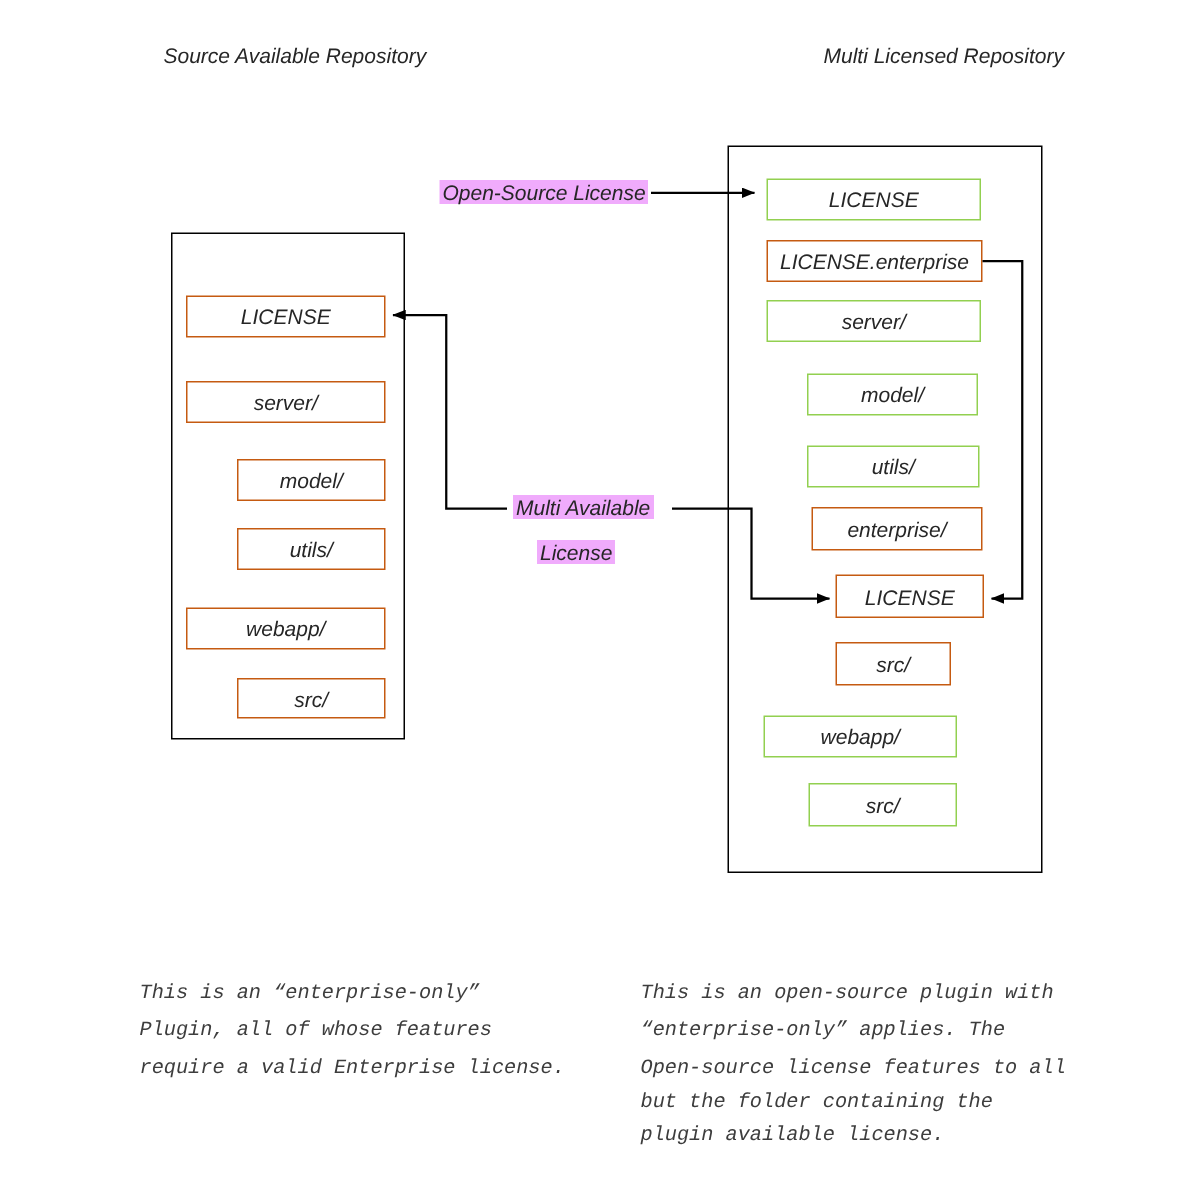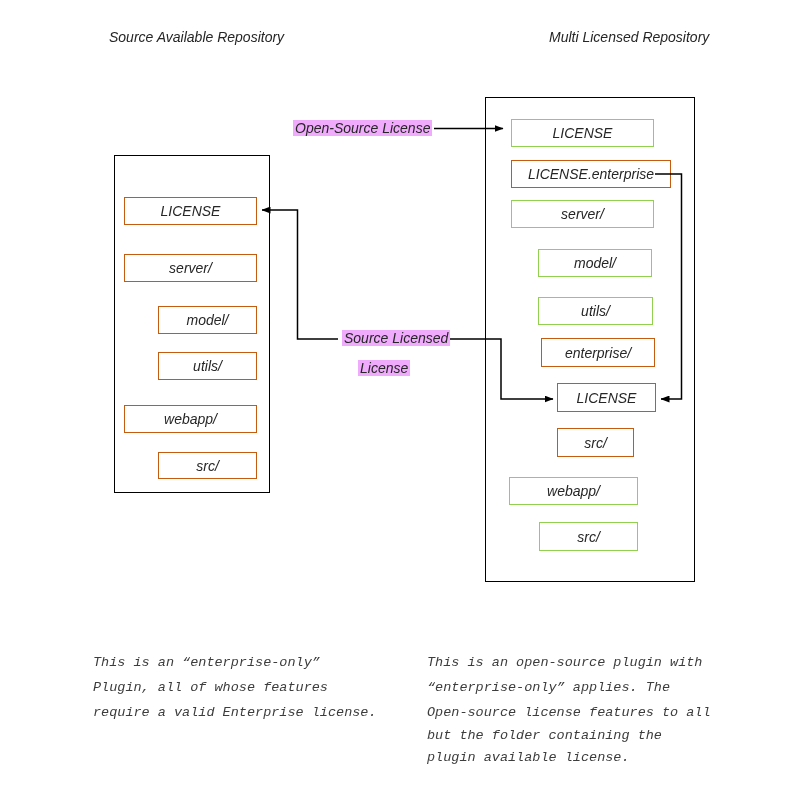--- a/index.html
+++ b/index.html
@@ -86,21 +86,21 @@
 
   <div class="repo-frame" id="right-repo" style="left: 485px; top: 97px; width: 210px; height: 485px;"></div>
 
   <div class="file-box orange" style="left: 124px; top: 197px; width: 133px; height: 28px;">LICENSE</div>
     <div class="file-box orange" style="left: 124px; top: 254px; width: 133px; height: 28px;">server/</div>
     <div class="file-box orange" style="left: 158px; top: 306px; width: 99px; height: 28px;">model/</div>
     <div class="file-box orange" style="left: 158px; top: 352px; width: 99px; height: 28px;">utils/</div>
     <div class="file-box orange" style="left: 124px; top: 405px; width: 133px; height: 28px;">webapp/</div>
     <div class="file-box orange" style="left: 158px; top: 452px; width: 99px; height: 27px;">src/</div>
     <div class="file-box green" style="left: 511px; top: 119px; width: 143px; height: 28px;">LICENSE</div>
-    <div class="file-box orange" style="left: 511px; top: 160px; width: 160px; height: 28px;">LICENSE.enterprise</div>
+    <div class="file-box orange" style="left: 511px; top: 160px; width: 144px; height: 28px;">LICENSE.enterprise</div>
     <div class="file-box green" style="left: 511px; top: 200px; width: 143px; height: 28px;">server/</div>
     <div class="file-box green" style="left: 538px; top: 249px; width: 114px; height: 28px;">model/</div>
     <div class="file-box green" style="left: 538px; top: 297px; width: 115px; height: 28px;">utils/</div>
     <div class="file-box orange" style="left: 541px; top: 338px; width: 114px; height: 29px;">enterprise/</div>
     <div class="file-box orange" style="left: 557px; top: 383px; width: 99px; height: 29px;">LICENSE</div>
     <div class="file-box orange" style="left: 557px; top: 428px; width: 77px; height: 29px;">src/</div>
     <div class="file-box green" style="left: 509px; top: 477px; width: 129px; height: 28px;">webapp/</div>
     <div class="file-box green" style="left: 539px; top: 522px; width: 99px; height: 29px;">src/</div>
     <svg class="connectors" width="788" height="801" viewBox="0 0 788 801">
     <defs>
@@ -113,21 +113,21 @@
 
     <path d="M338 339 L297.5 339 L297.5 210 L262 210" fill="none" stroke="#000" stroke-width="1.5" marker-end="url(#arrow)"></path>
 
     <path d="M448 339 L501 339 L501 399 L553 399" fill="none" stroke="#000" stroke-width="1.5" marker-end="url(#arrow)"></path>
 
     <path d="M655 174 L681.5 174 L681.5 399 L661 399" fill="none" stroke="#000" stroke-width="1.5" marker-end="url(#arrow)"></path>
   </svg>
 
   <div class="connector-label" id="open-source-label">Open-Source License</div>
 
-  <div class="connector-label" id="source-available-label-1">Source Licensed</div>
+  <div class="connector-label" id="source-available-label-1">Multi Available</div>
 
   <div class="connector-label" id="source-available-label-2">License</div>
 
   <div class="note" id="left-note"><div class="note-line">This is an “enterprise-only”</div><div class="note-line">Plugin, all of whose features</div><div class="note-line">require a valid Enterprise license.</div></div>
 
   <div class="note" id="right-note"><div class="note-line">This is an open-source plugin with</div><div class="note-line">“enterprise-only” applies. The</div><div class="note-line">Open-source license features to all</div><div class="note-line">but the folder containing the</div><div class="note-line">plugin available license.</div></div>
 
 </div>
 
 </body></html>

